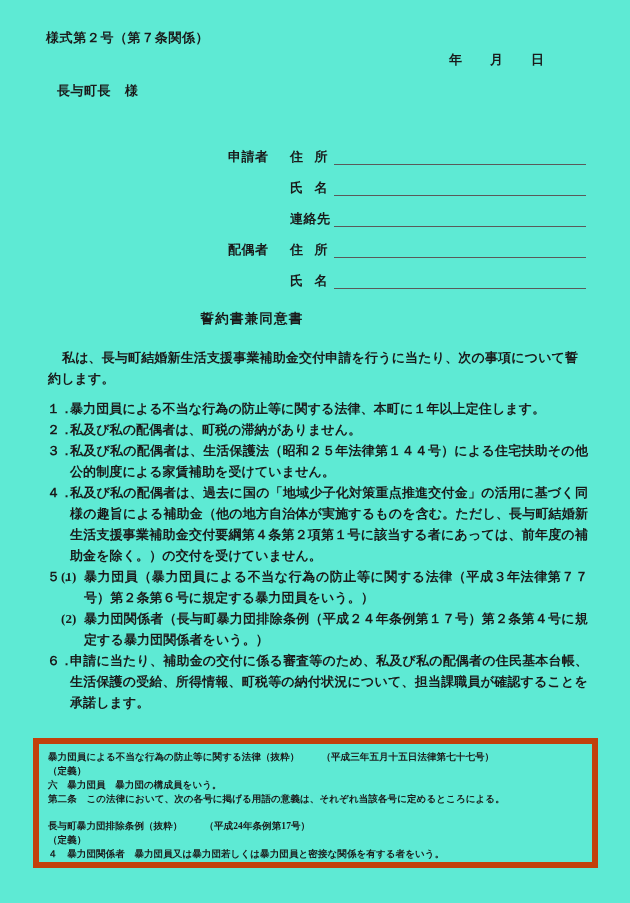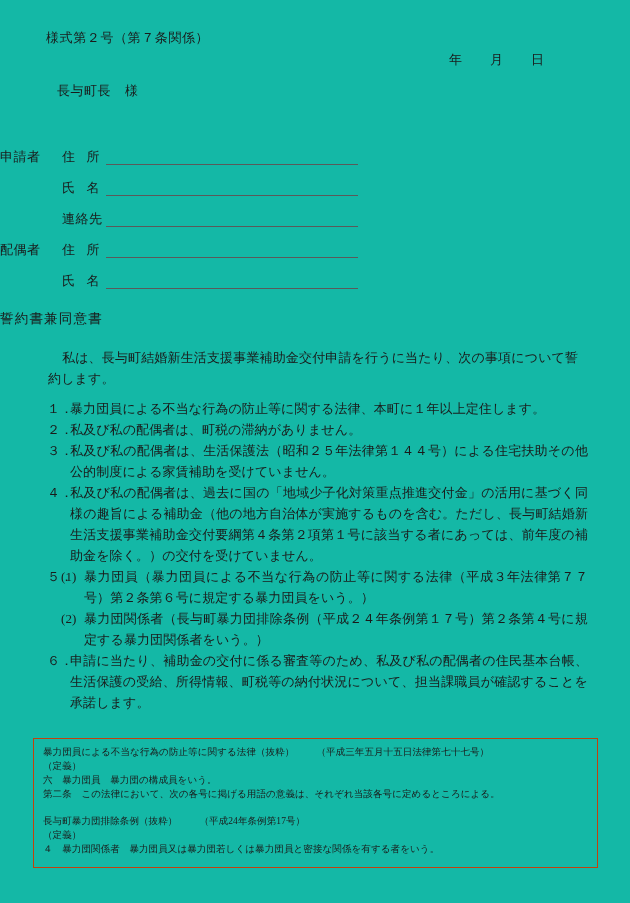--- a/index.html
+++ b/index.html
@@ -10,23 +10,24 @@
   }
   body {
     font-family: "Liberation Serif", "DejaVu Serif", serif;
     color: #1a1a1a;
     -webkit-font-smoothing: antialiased;
   }
   .page {
     position: relative;
     width: 630px;
     height: 903px;
-    background: #14b8a6;
+    background: #5eead4;
     overflow: hidden;
     box-sizing: border-box;
+    font-weight: bold;
   }
 
   
   .form-no {
     position: absolute;
     left: 46px;
     top: 29px;
     font-size: 13px;
     letter-spacing: 0.6px;
     white-space: nowrap;
@@ -59,20 +60,21 @@
   .party-block {
     position: absolute;
     left: 0;
     top: 134px;
     width: 630px;
   }
   .field-row {
     display: flex;
     align-items: flex-end;
     height: 31px;
+    padding-left: 228px;
     box-sizing: border-box;
   }
   .party-label {
     width: 62px;
     font-size: 13px;
     letter-spacing: 0.5px;
     flex: 0 0 62px;
     white-space: nowrap;
     line-height: 17px;
   }
@@ -95,21 +97,21 @@
     height: 15px;
     border-bottom: 1px solid #5a5a5a;
   }
 
   
   .doc-title {
     position: absolute;
     left: 0;
     top: 310px;
     width: 504px;
-    text-align: left;
+    text-align: center;
     font-size: 13.5px;
     letter-spacing: 1.2px;
   }
 
   
   .intro {
     position: absolute;
     left: 48px;
     top: 347px;
     width: 540px;
@@ -152,21 +154,21 @@
     width: 30px;
   }
 
   
   .law-box {
     position: absolute;
     left: 33px;
     top: 738px;
     width: 565px;
     height: 130px;
-    border: 1px solid #c2410c;
+    border: 6px solid #c2410c;
     box-sizing: border-box;
     padding: 6px 9px 0 9px;
   }
   .law-line {
     font-size: 9.5px;
     line-height: 14px;
     letter-spacing: 0.1px;
     white-space: nowrap;
   }
   .law-line .gap-wide { display: inline-block; width: 22px; }

